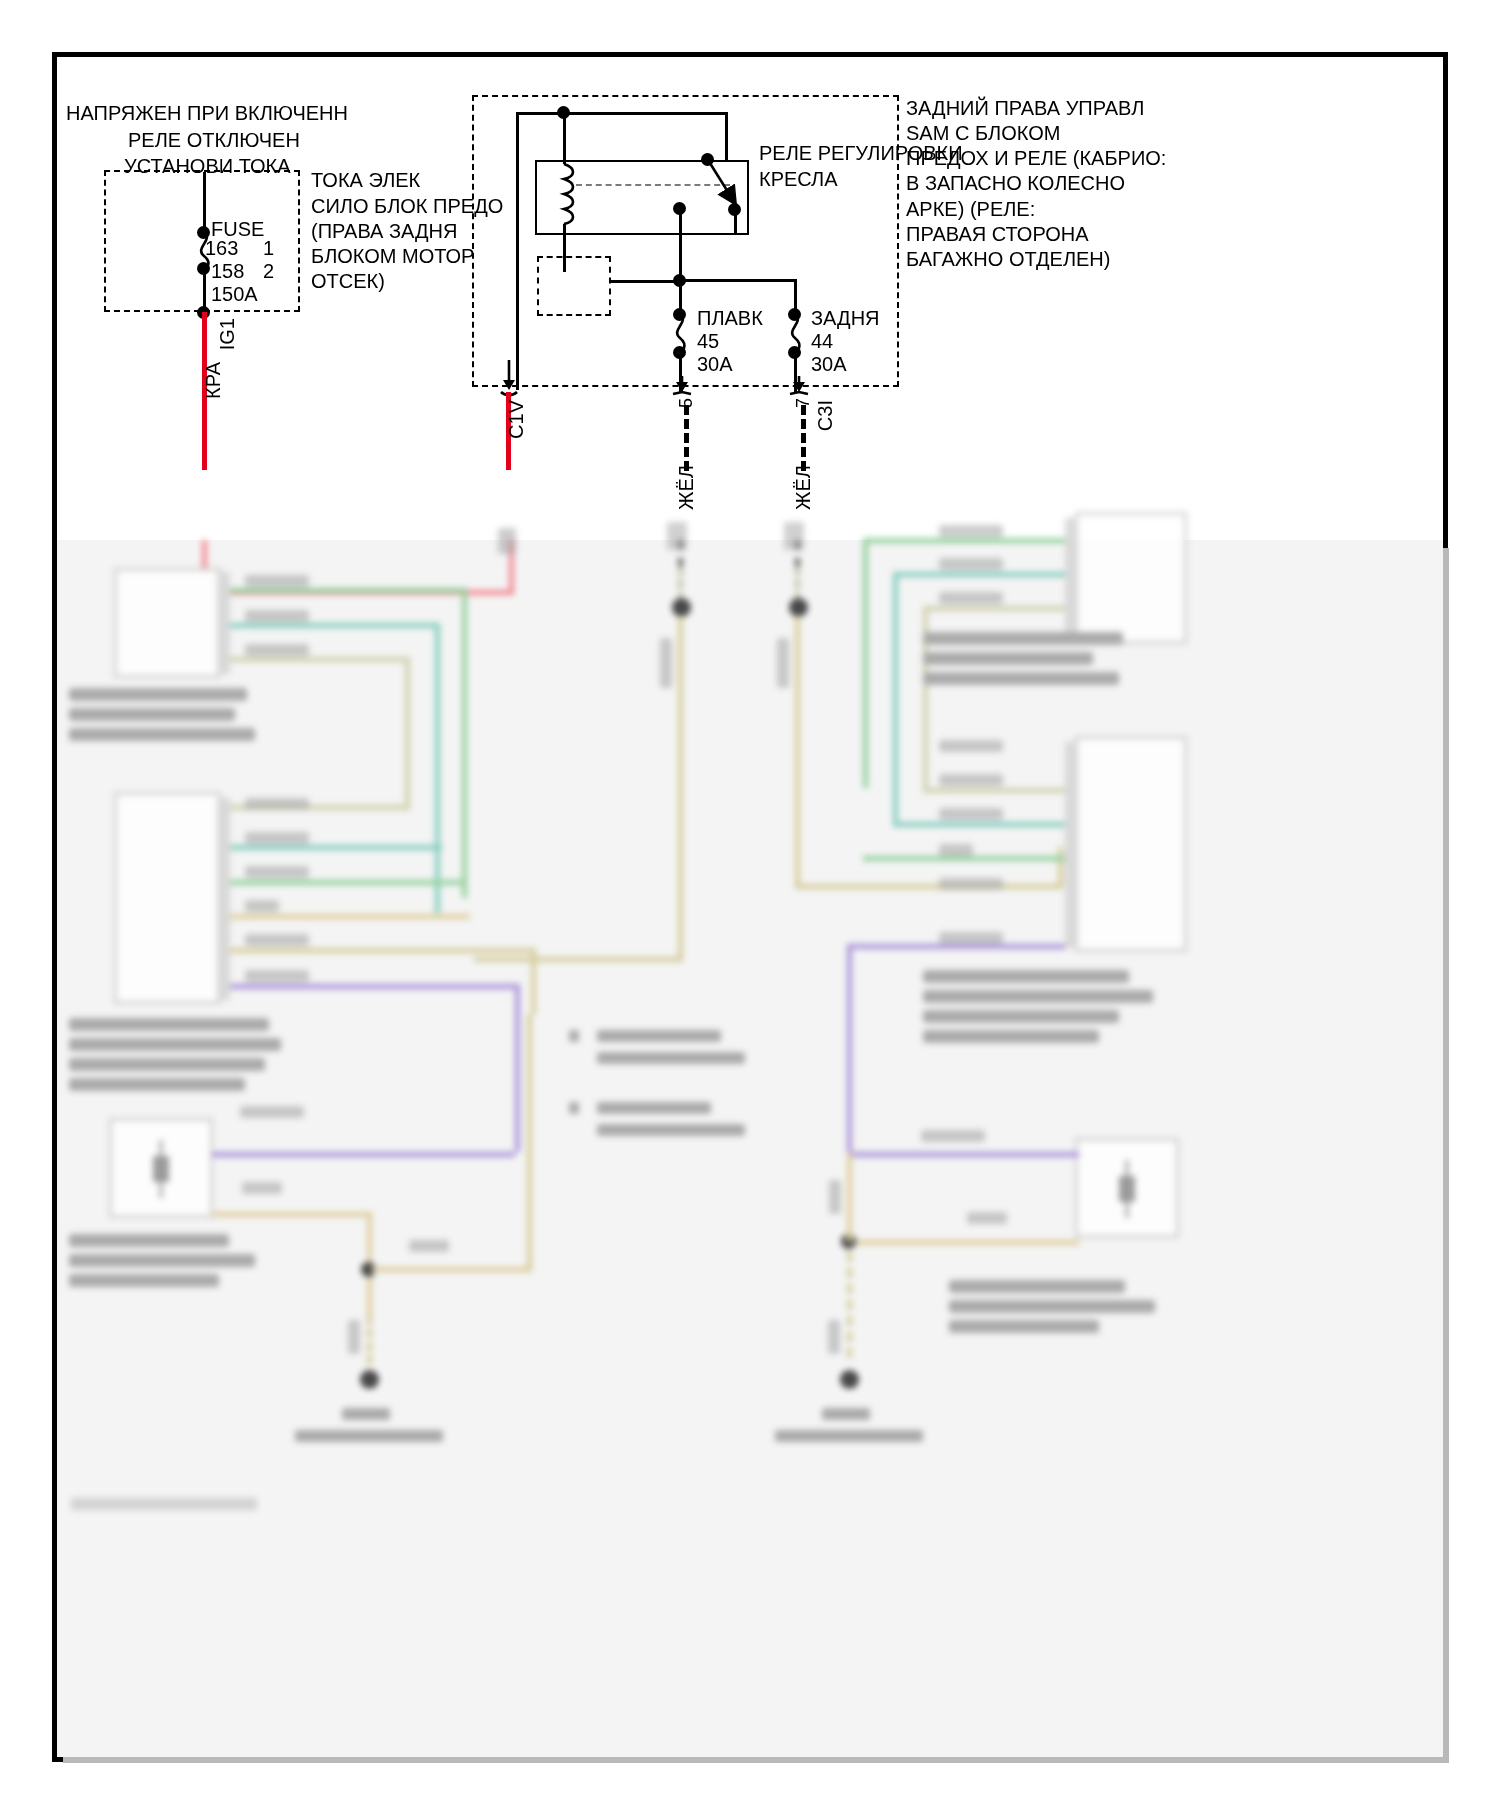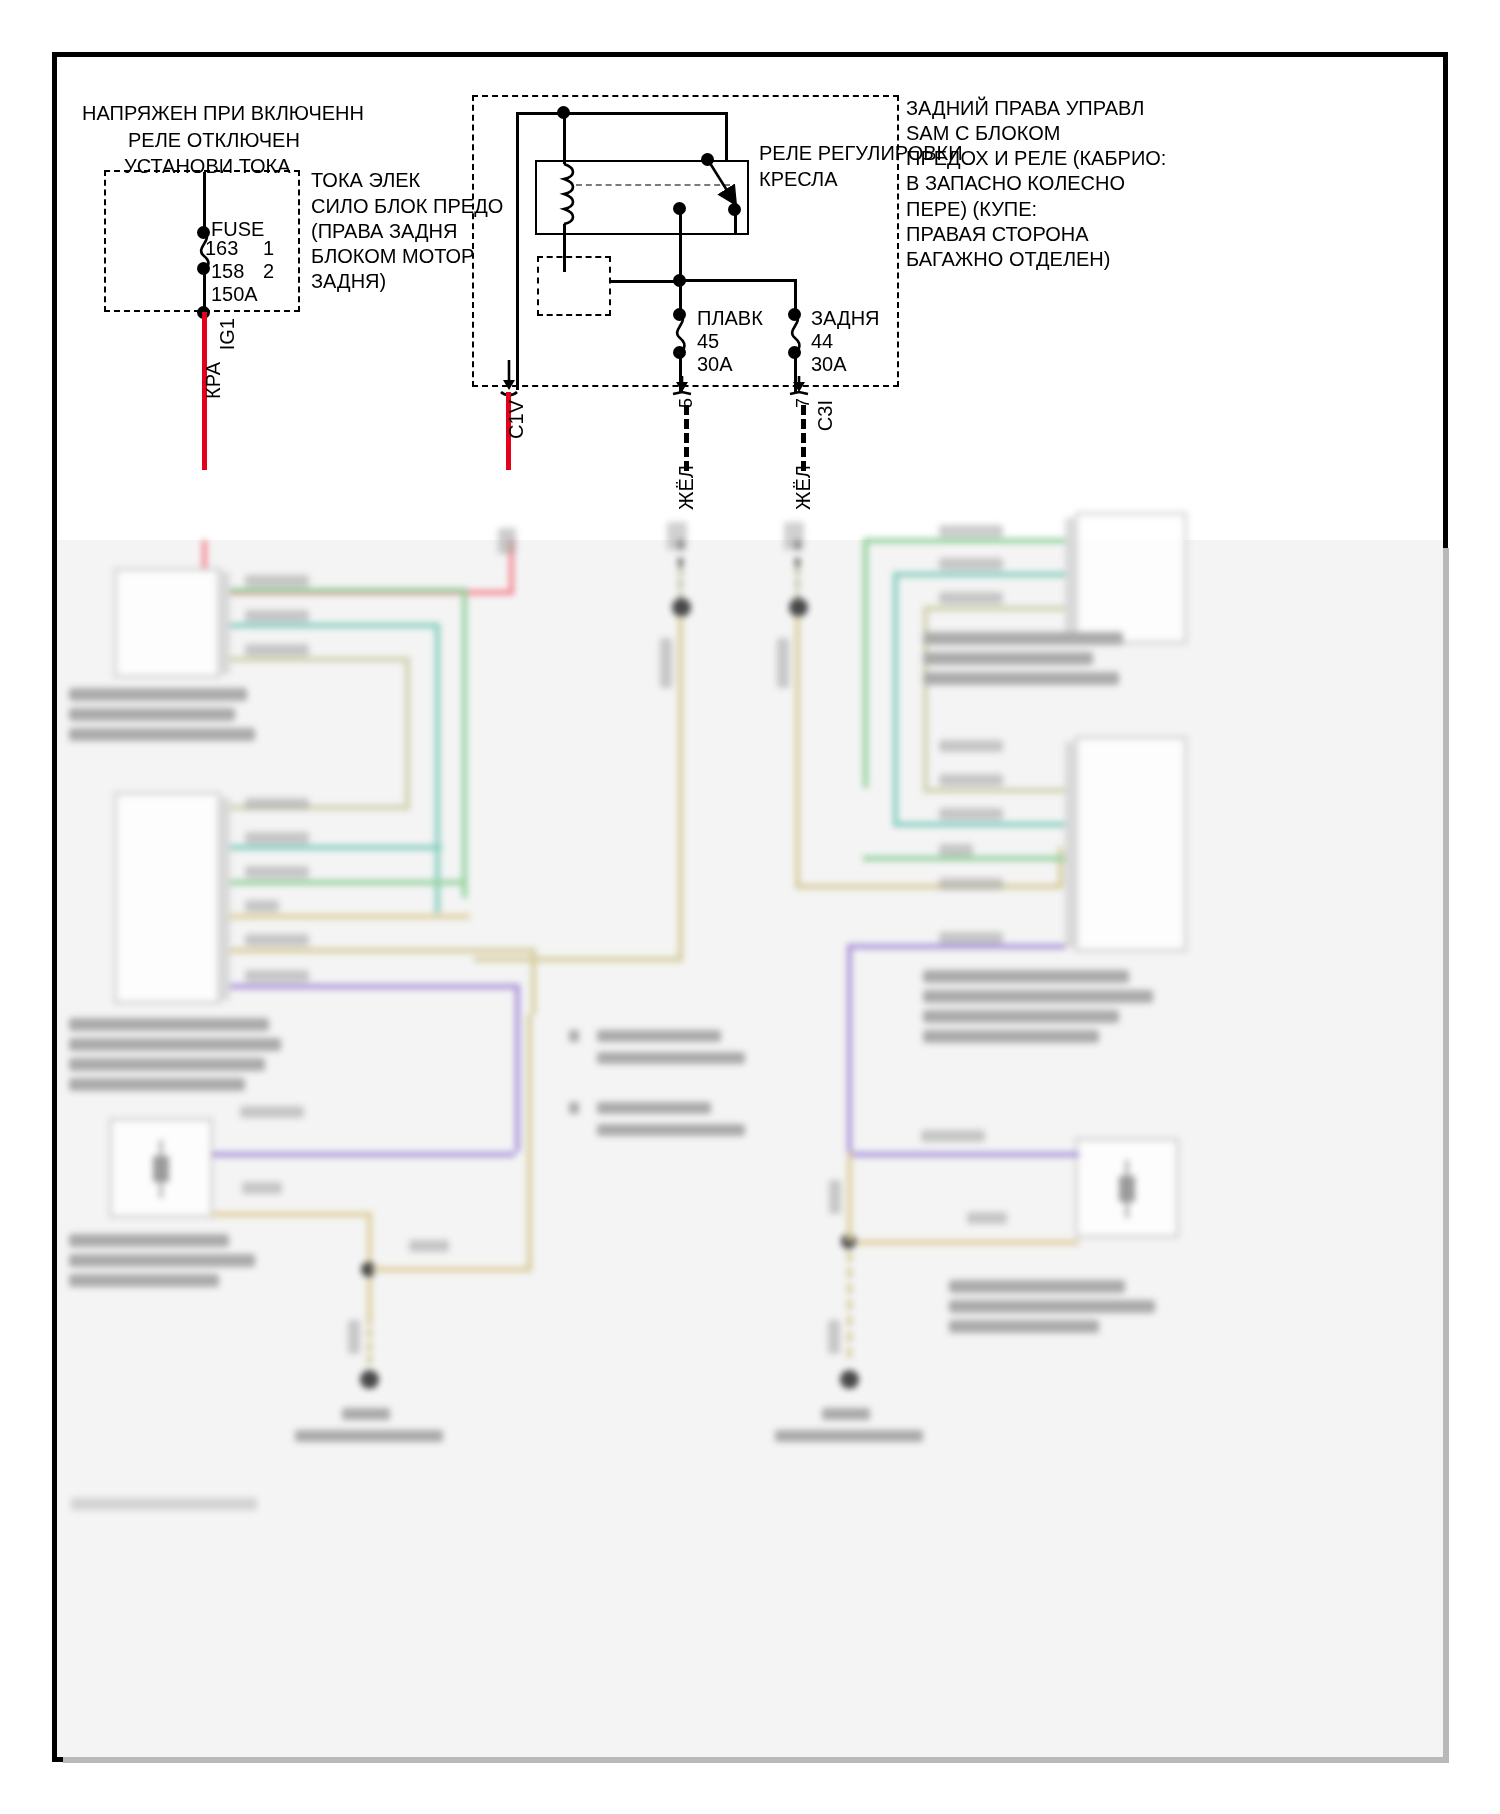--- a/index.html
+++ b/index.html
@@ -36,21 +36,21 @@
   .bdot{position:absolute;border-radius:50%;background:#222;}
   .bcaplbl{position:absolute;background:#8e8e8e;border-radius:2px;}
 </style>
 </head>
 <body>
 
 <div id="root">
 
   <div class="frame"></div>
 
-  <div class="txt ttl" style="left:82px;top:100px;">НАПРЯЖЕН ПРИ ВКЛЮЧЕНН</div>
+  <div class="txt ttl" style="left:66px;top:100px;">НАПРЯЖЕН ПРИ ВКЛЮЧЕНН</div>
   <div class="txt ttl" style="left:128px;top:127px;">РЕЛЕ ОТКЛЮЧЕН</div>
   <div class="txt ttl" style="left:124px;top:153px;">УСТАНОВИ ТОКА</div>
 
   <div class="dash-box" style="left:104px;top:170px;width:196px;height:142px;"></div>
 
   <div class="vline" style="left:203px;top:172px;height:60px;"></div>
   <div class="node" style="left:197px;top:226px;"></div>
 
   <svg style="position:absolute;left:192px;top:230px;width:24px;height:42px;">
     <path d="M12,2 C22,10 2,18 12,26 C22,34 12,40 12,40" stroke="#000" stroke-width="2.6" fill="none"></path>
@@ -63,21 +63,21 @@
   <div class="txt lbl" style="left:205px;top:235px;">163</div>
   <div class="txt lbl" style="left:263px;top:235px;">1</div>
   <div class="txt lbl" style="left:211px;top:258px;">158</div>
   <div class="txt lbl" style="left:263px;top:258px;">2</div>
   <div class="txt lbl" style="left:211px;top:281px;">150A</div>
 
   <div class="txt ttl" style="left:311px;top:167px;">ТОКА ЭЛЕК</div>
   <div class="txt ttl" style="left:311px;top:193px;">СИЛО БЛОК ПРЕДО</div>
   <div class="txt ttl" style="left:311px;top:218px;">(ПРАВА ЗАДНЯ</div>
   <div class="txt ttl" style="left:311px;top:243px;">БЛОКОМ МОТОР</div>
-  <div class="txt ttl" style="left:311px;top:268px;">ЗАДНЯ)</div>
+  <div class="txt ttl" style="left:311px;top:268px;">ОТСЕК)</div>
 
   <div class="redline" style="left:202px;top:312px;height:158px;"></div>
   <div class="txt lbl vert" style="left:214px;top:318px;transform:rotate(-90deg) translate(-100%,0);">IG1</div>
   <div class="txt lbl vert" style="left:200px;top:362px;transform:rotate(-90deg) translate(-100%,0);">КРА</div>
 
   <div class="dash-box" style="left:472px;top:95px;width:427px;height:292px;"></div>
 
   <div class="solid-box" style="left:535px;top:160px;width:214px;height:75px;"></div>
 
   <div class="hline" style="left:516px;top:112px;width:211px;"></div>
@@ -134,21 +134,21 @@
   <div class="node" style="left:788px;top:346px;"></div>
   <div class="vline" style="left:794px;top:352px;height:40px;"></div>
   <div class="txt lbl" style="left:811px;top:305px;">ЗАДНЯ</div>
   <div class="txt lbl" style="left:811px;top:328px;">44</div>
   <div class="txt lbl" style="left:811px;top:351px;">30A</div>
 
   <div class="txt ttl" style="left:906px;top:95px;">ЗАДНИЙ ПРАВА УПРАВЛ</div>
   <div class="txt ttl" style="left:906px;top:120px;">SAM С БЛОКОМ</div>
   <div class="txt ttl" style="left:906px;top:145px;">ПРЕДОХ И РЕЛЕ (КАБРИО:</div>
   <div class="txt ttl" style="left:906px;top:170px;">В ЗАПАСНО КОЛЕСНО</div>
-  <div class="txt ttl" style="left:906px;top:196px;">ПЕРЕ) (КУПЕ:</div>
+  <div class="txt ttl" style="left:906px;top:196px;">АРКЕ) (РЕЛЕ:</div>
   <div class="txt ttl" style="left:906px;top:221px;">ПРАВАЯ СТОРОНА</div>
   <div class="txt ttl" style="left:906px;top:246px;">БАГАЖНО ОТДЕЛЕН)</div>
 
   <svg style="position:absolute;left:496px;top:360px;width:26px;height:44px;">
     <line x1="13" y1="0" x2="13" y2="26" stroke="#000" stroke-width="2.6"></line>
     <path d="M7,20 L13,30 L19,20 z" fill="#000"></path>
     <path d="M5,32 C9,36 17,36 21,32" stroke="#000" stroke-width="2.6" fill="none"></path>
   </svg>
   <div class="redline" style="left:506px;top:392px;height:78px;"></div>
   <div class="txt lbl vert" style="left:503px;top:400px;transform:rotate(-90deg) translate(-100%,0);">C1V</div>

